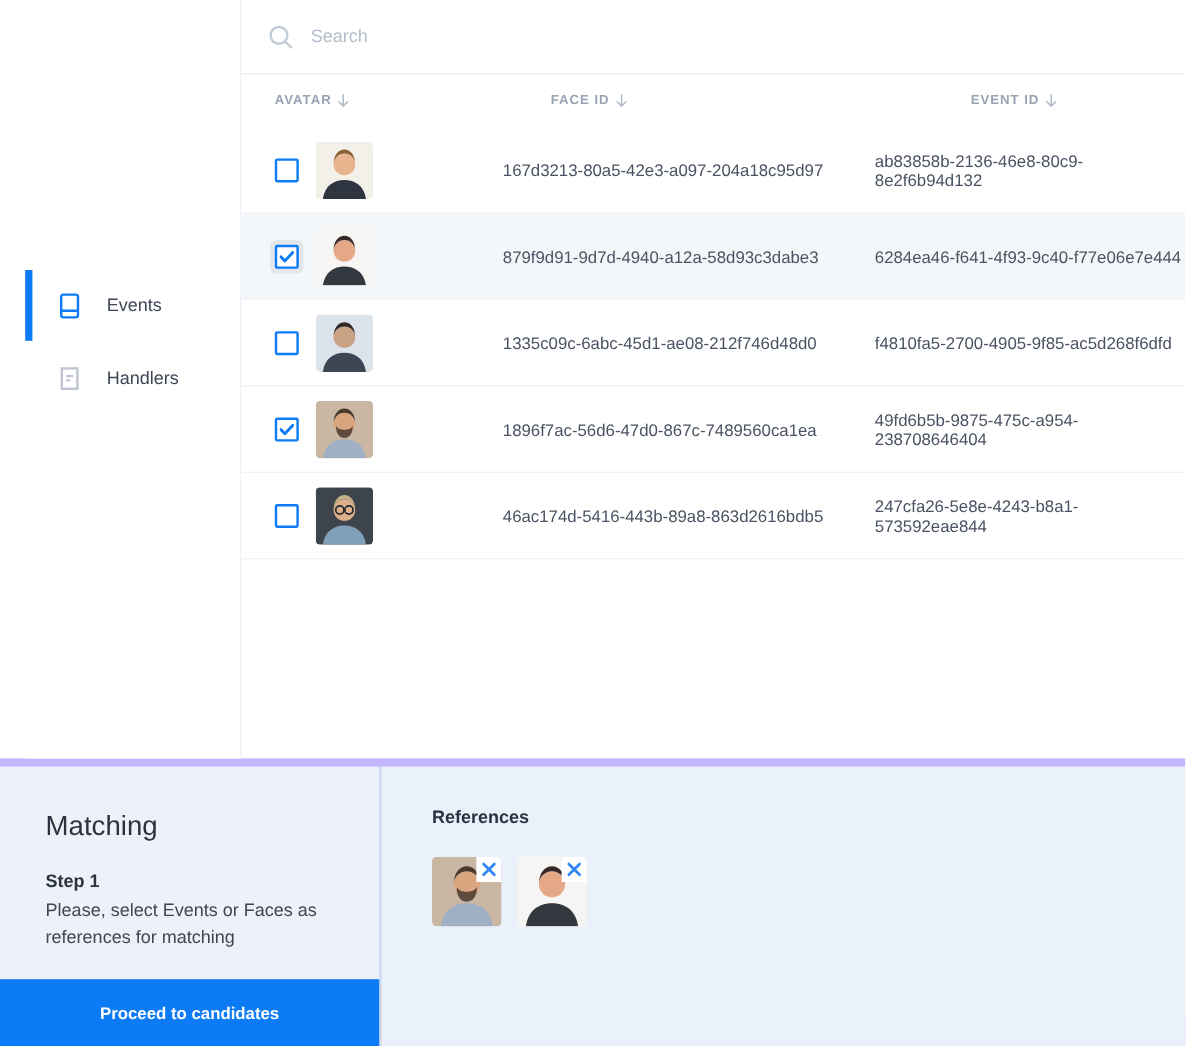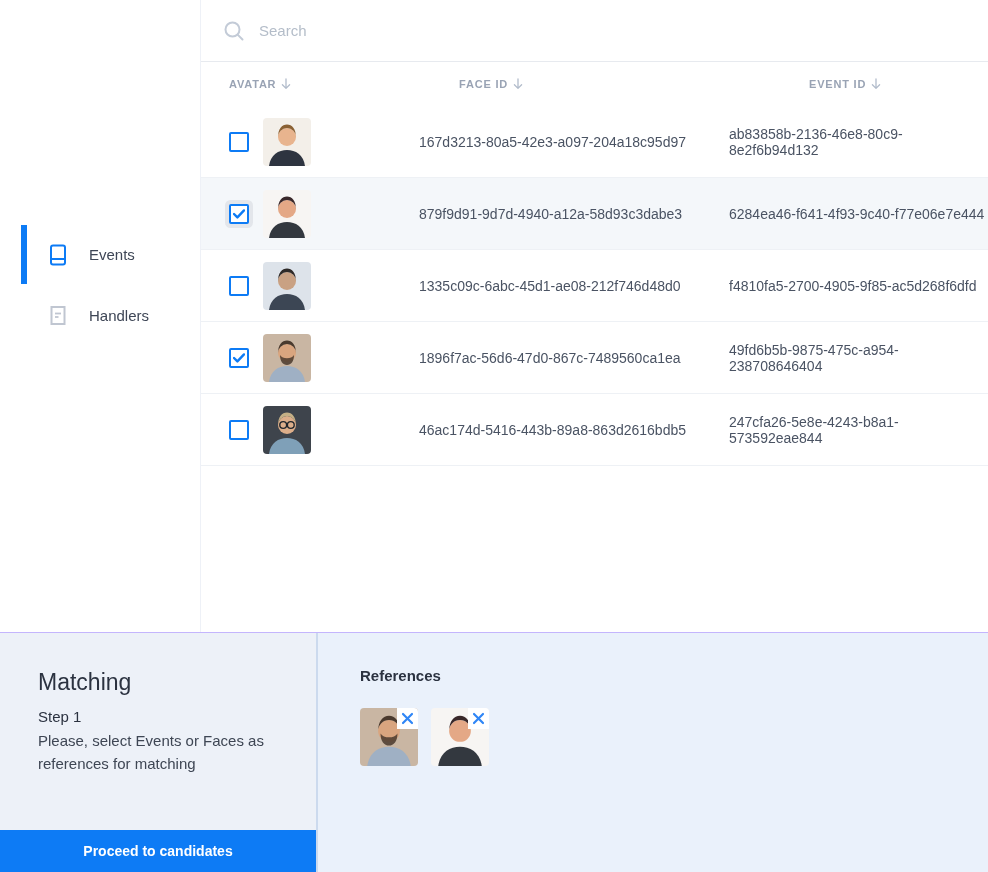--- a/index.html
+++ b/index.html
@@ -113,39 +113,39 @@
     cursor: pointer;
   }
   .avatar svg { display: block; }
 
   .id-text { font-size: 14px; color: #4a5363; }
 
   
   .bottom-section {
     display: flex;
     height: 240px;
-    border-top: 1px solid #c4b5fd;
+    border-top: 7px solid #c4b5fd;
   }
   .matching-panel {
     width: 318px;
     background: #edf1f8;
     border-right: 2px solid #ccdaee;
     position: relative;
     padding: 36px 0 0 38px;
   }
   .matching-title { font-size: 23px; font-weight: 500; color: #2b3240; }
-  .matching-step { font-size: 15px; font-weight: 400; color: #2b3240; margin-top: 12px; }
+  .matching-step { font-size: 15px; font-weight: 700; color: #2b3240; margin-top: 24px; }
   .matching-instruction {
     font-size: 15px; color: #3e4654;
     line-height: 1.55; margin-top: 4px; width: 240px;
   }
   .proceed-button {
     position: absolute;
     left: 0; bottom: 0;
-    width: 100%; height: 42px;
+    width: 100%; height: 56px;
     background: #0d7bf5;
     color: #ffffff;
     font-size: 14px; font-weight: 700;
     border: none;
     display: flex; align-items: center; justify-content: center;
     cursor: pointer;
     font-family: "Liberation Sans", "DejaVu Sans", sans-serif;
   }
 
   .references-panel {

